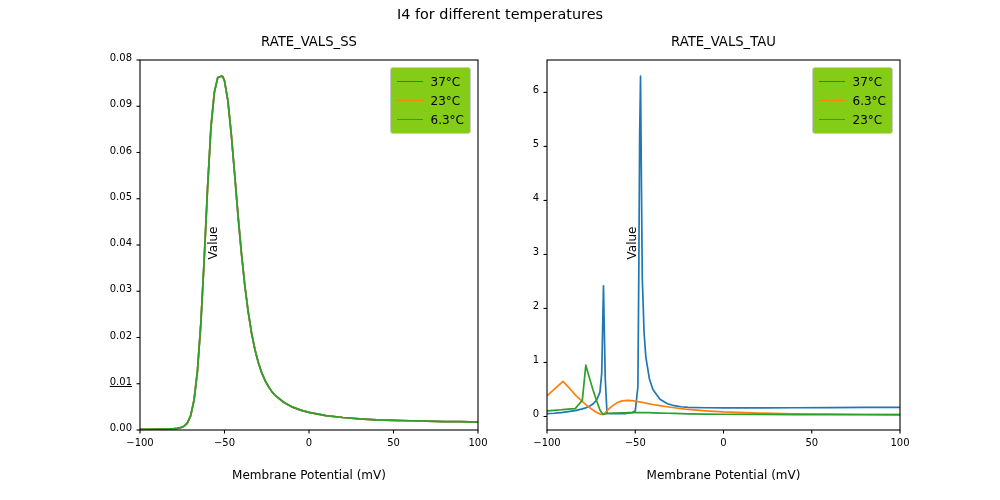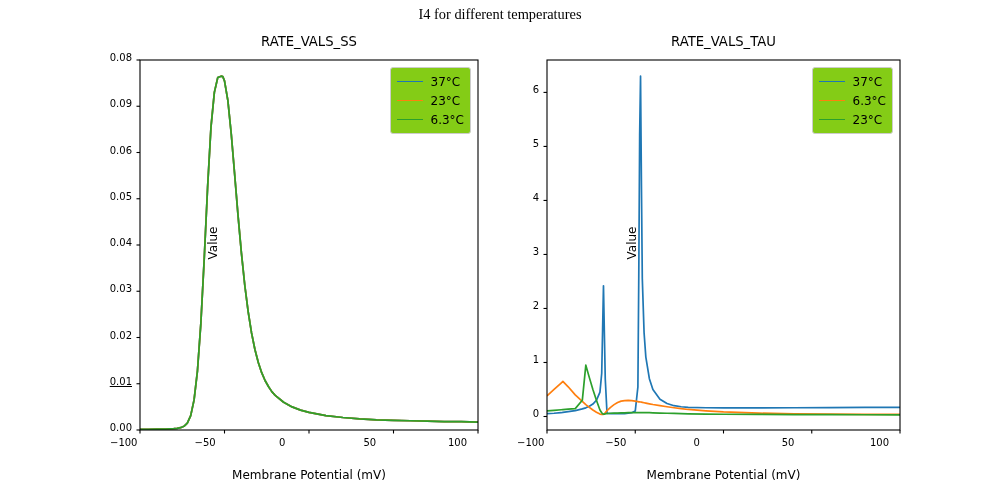--- a/index.html
+++ b/index.html
@@ -5,28 +5,28 @@
   html,body{margin:0;padding:0;}
   body{
     width:1000px;height:500px;
     background:#ffffff;
     font-family:"DejaVu Sans", sans-serif;
     overflow:hidden;
   }
   #figure{position:relative;width:1000px;height:500px;}
   #suptitle{
     position:absolute;top:6px;left:0;width:1000px;
-    text-align:center;font-size:14.4px;color:#000;font-family:Liberation Serif, serif;
+    text-align:center;font-size:14.4px;color:#000;
   }
   .panel{position:absolute;top:0;left:0;width:1000px;height:500px;}
   .axtitle{position:absolute;text-align:center;font-size:13.2px;color:#000;}
   .axlabel{position:absolute;font-size:12px;color:#000;}
   .ylabel{transform-origin:50% 50%;transform:rotate(-90deg);white-space:nowrap;}
   .ticklabel{position:absolute;font-size:10px;color:#000;white-space:nowrap;}
-  .tl-x{}
+  .tl-x{text-align:center;}
   .tl-y{text-align:right;}
   svg{position:absolute;top:0;left:0;overflow:visible;}
   .spine{fill:none;stroke:#000000;stroke-width:1.1;}
   .tickmark{stroke:#000000;stroke-width:1.1;}
   .series{fill:none;stroke-width:1.7;stroke-linejoin:round;stroke-linecap:butt;}
   .legendbox{
     position:absolute;background:#84cc16;border:1px solid #cccccc;border-radius:3px;
     padding:4px 6px;box-sizing:border-box;
   }
   .legrow{display:flex;align-items:center;height:19px;}

